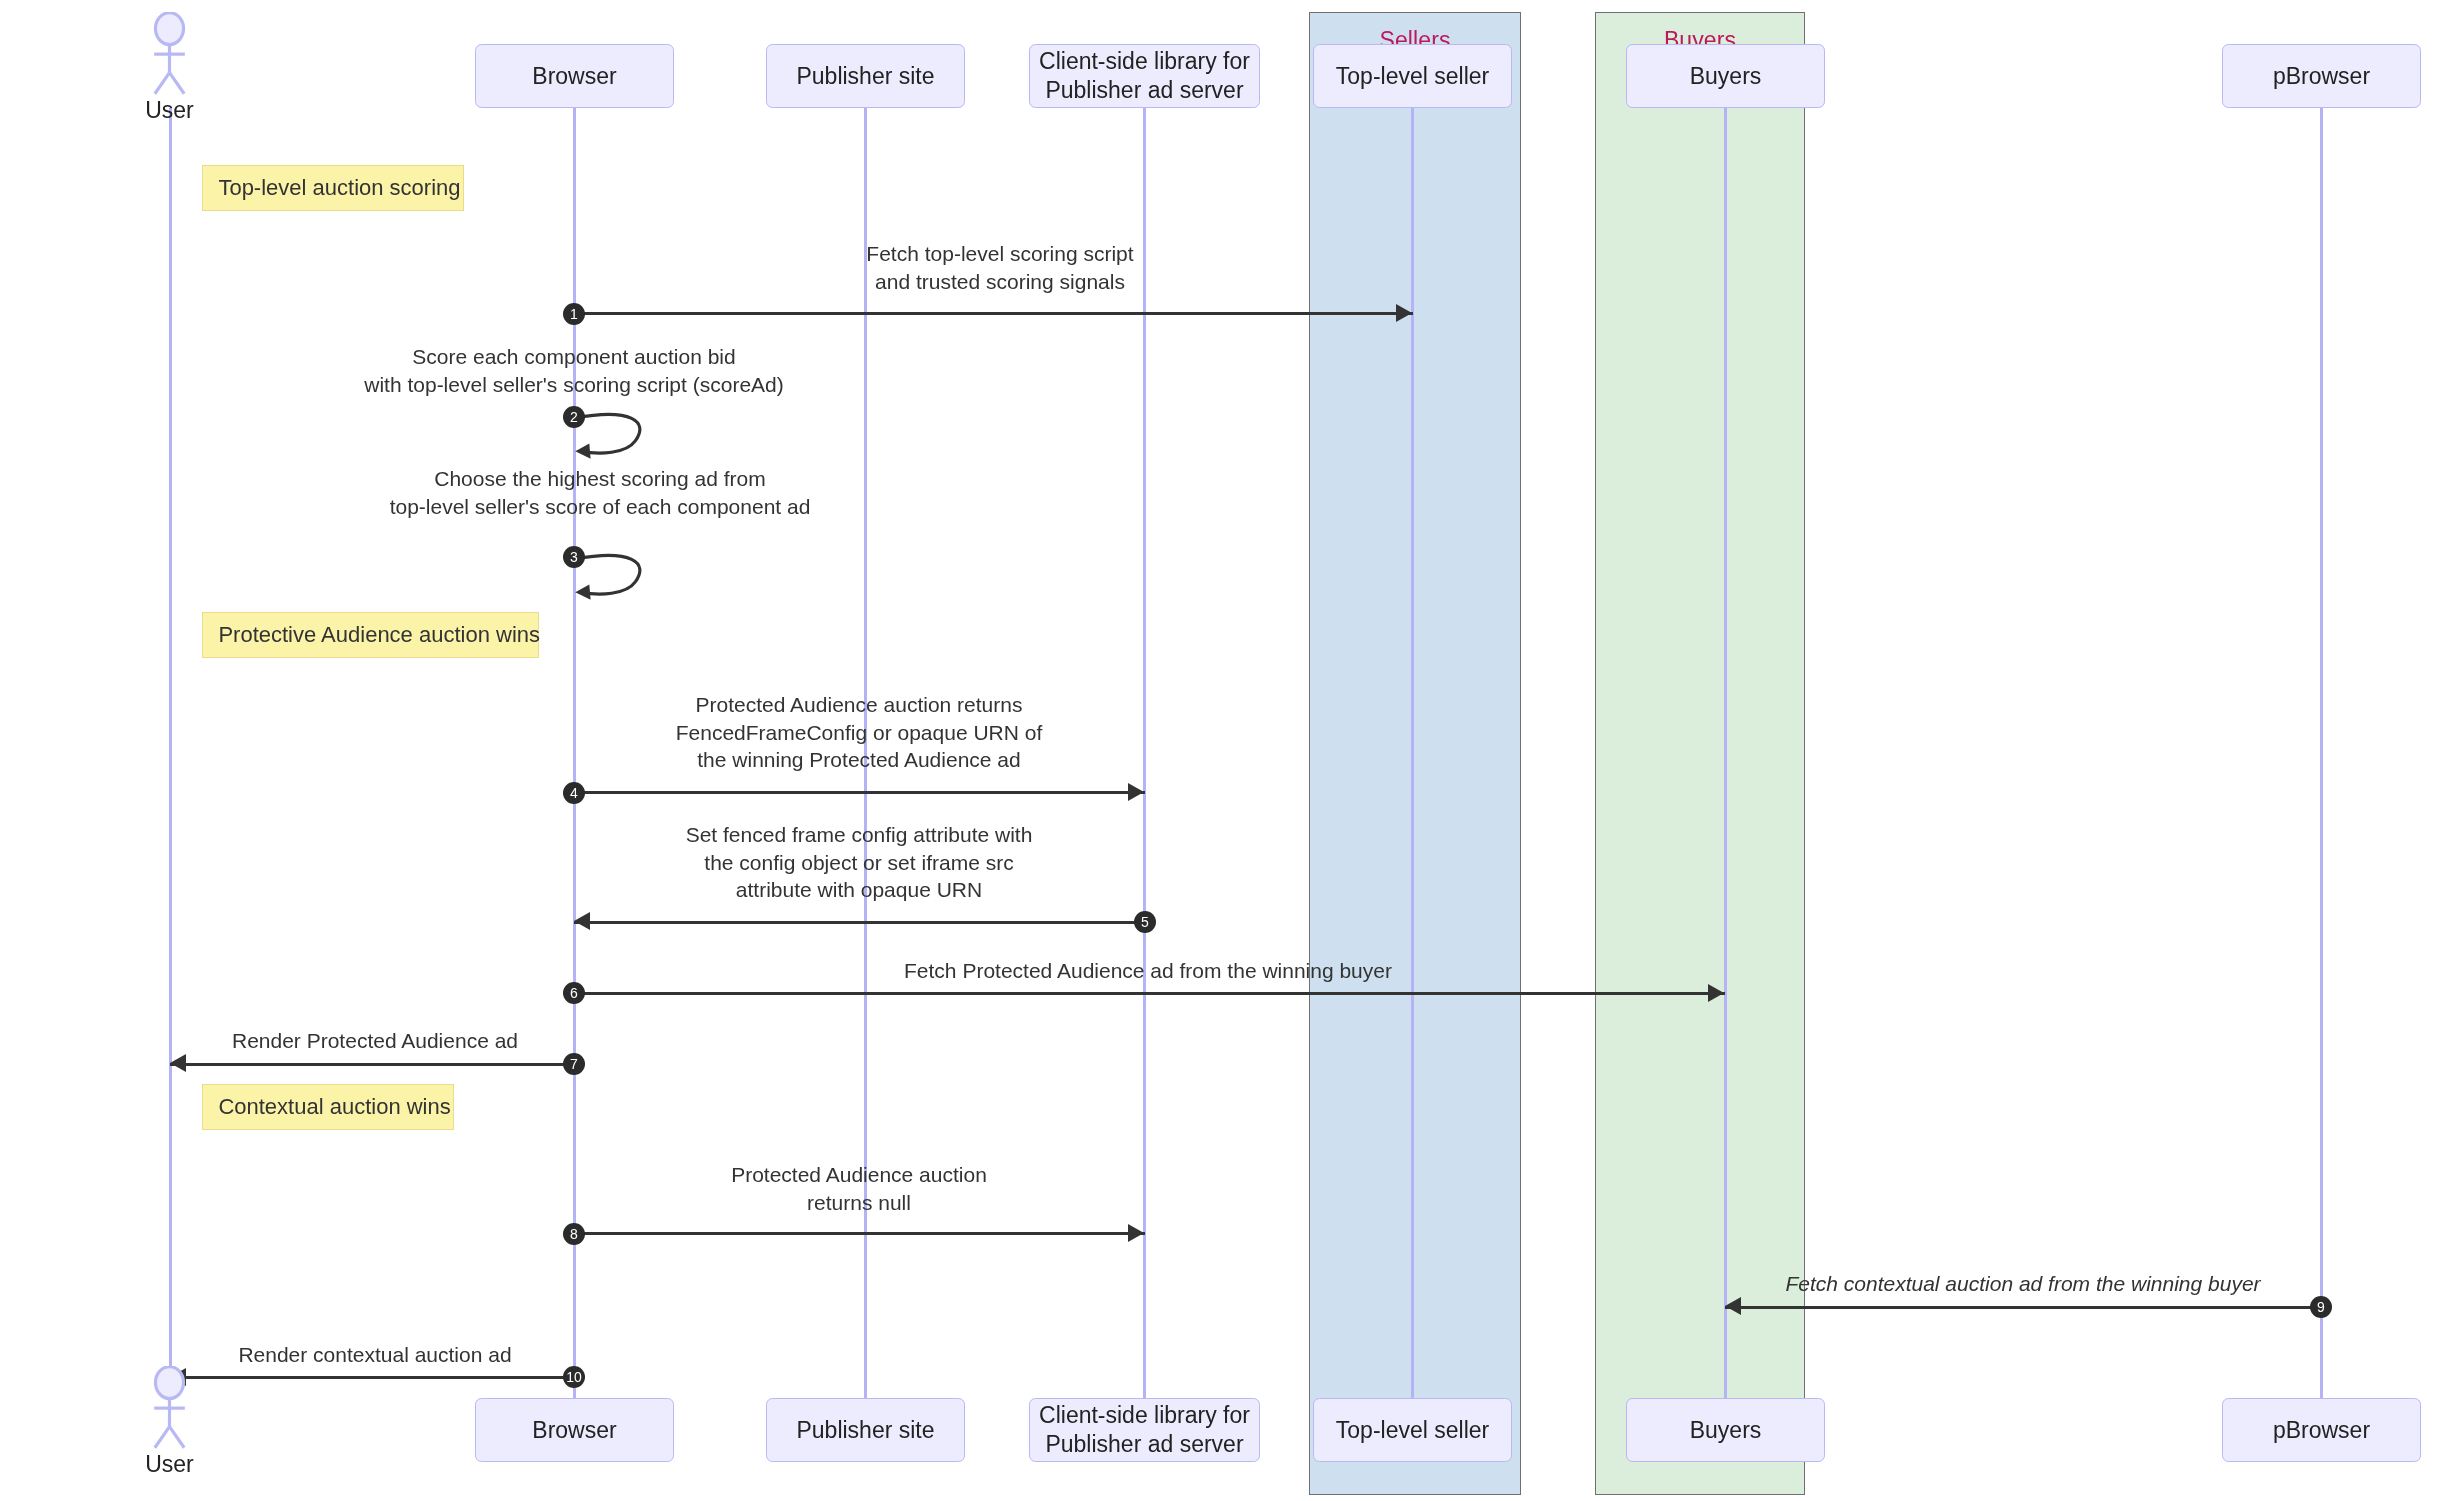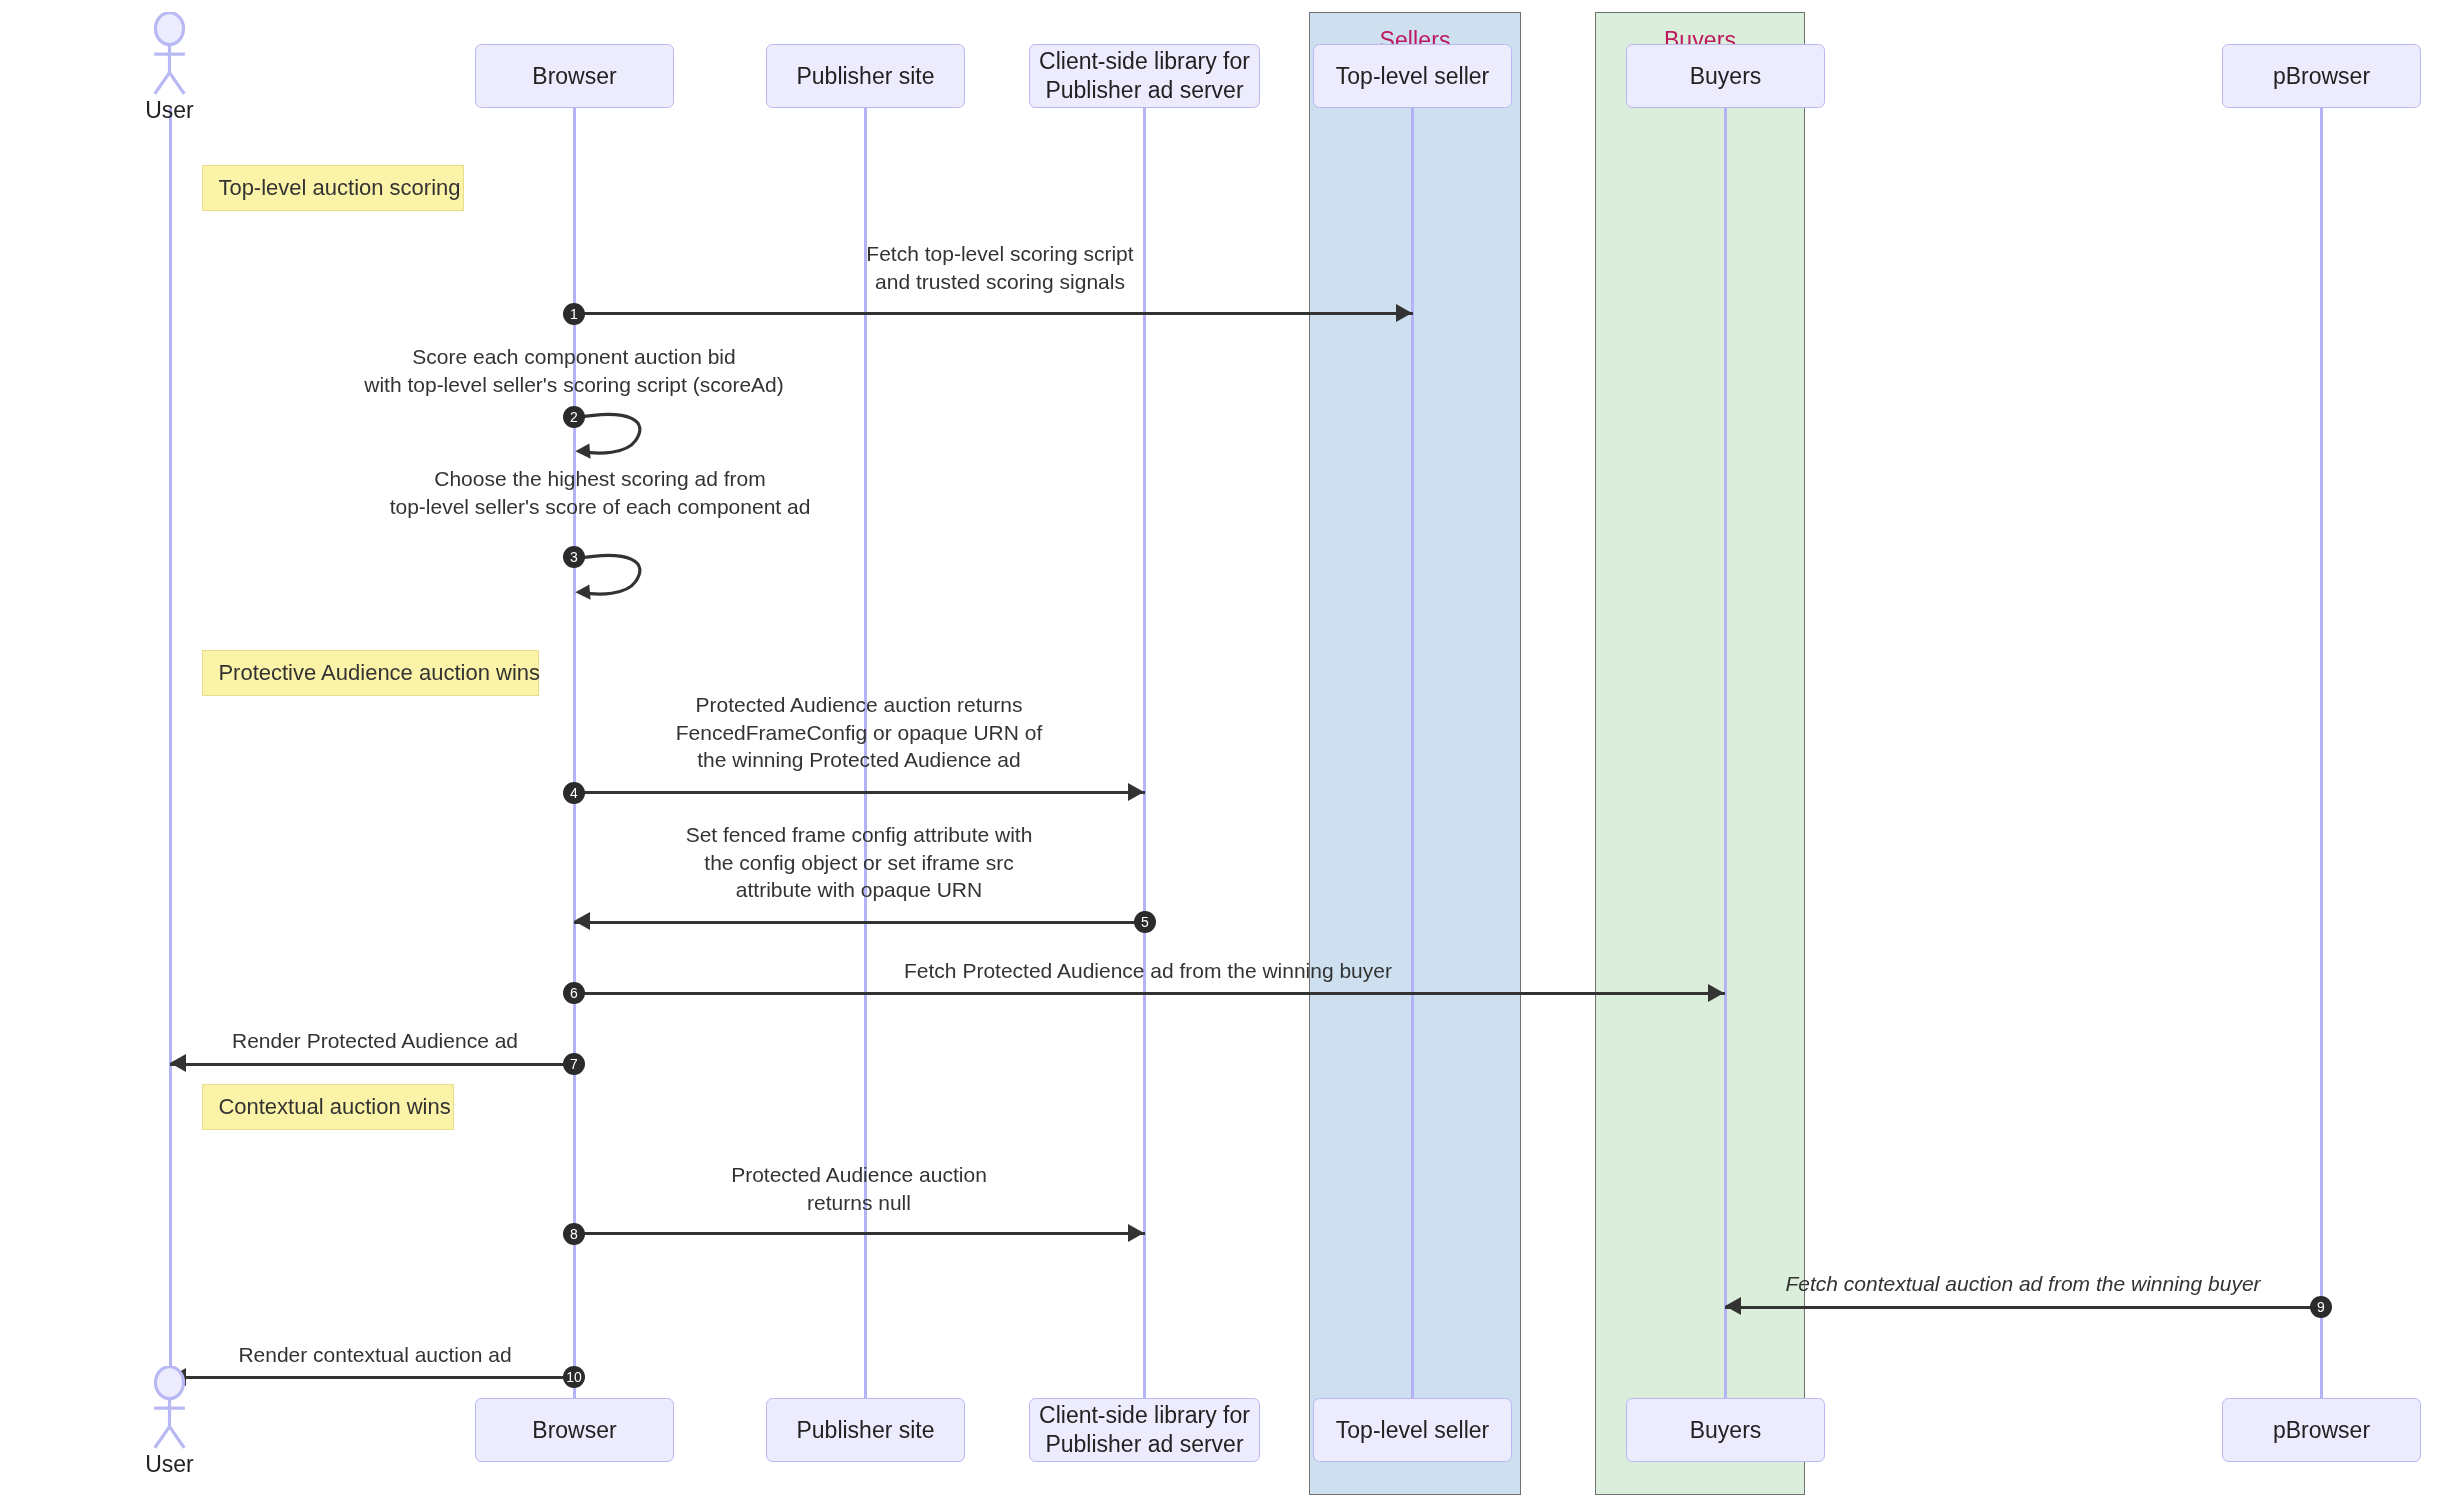--- a/index.html
+++ b/index.html
@@ -181,21 +181,21 @@
         <span style="white-space: pre-line;">pBrowser</span>
       </div>
       <div class="actorbox" style="left: 2222px; top: 1398px; width: 199px; height: 64px;">
         <span style="white-space: pre-line;">pBrowser</span>
       </div>
     </div>
   <div id="notes-layer">
       <div class="note" style="left: 202px; top: 165px; width: 262px; height: 46px;">
         <span>Top-level auction scoring</span>
       </div>
-      <div class="note" style="left: 202px; top: 612px; width: 337px; height: 46px; margin-top: 38px;">
+      <div class="note" style="left: 202px; top: 612px; width: 337px; height: 46px;">
         <span>Protective Audience auction wins</span>
       </div>
       <div class="note" style="left: 202px; top: 1084px; width: 252px; height: 46px;">
         <span>Contextual auction wins</span>
       </div>
     </div>
 </div>
 
 
 </body></html>

